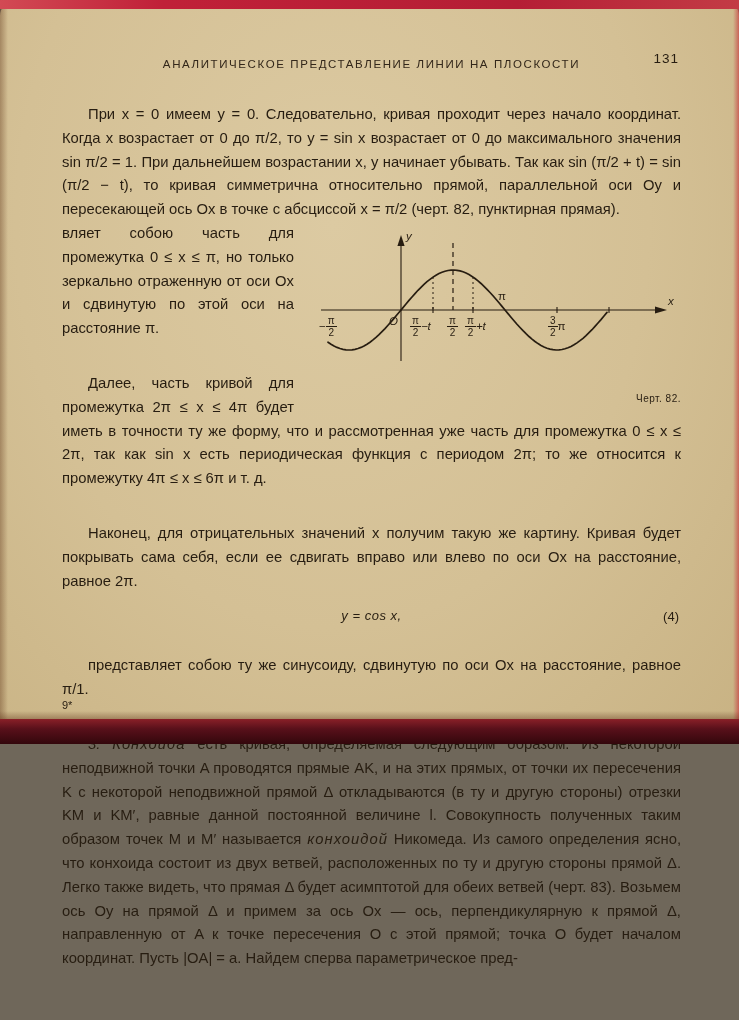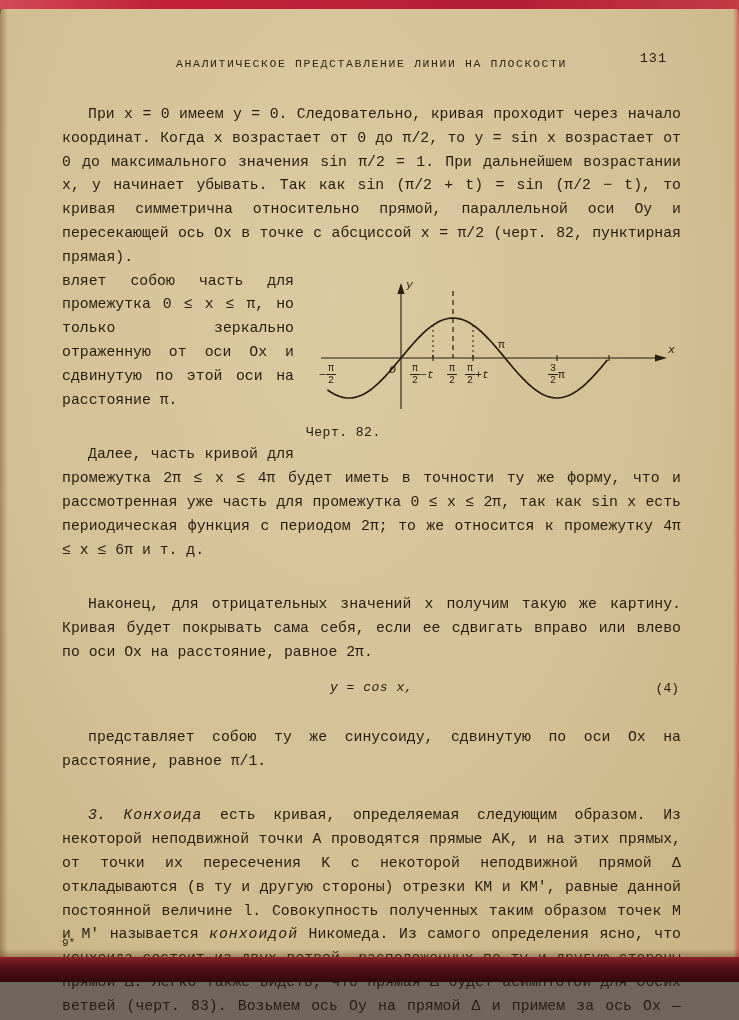--- a/index.html
+++ b/index.html
@@ -1,53 +1,53 @@
 <!DOCTYPE html>
 <html><head>
 <meta charset="utf-8">
 <style>
   * { margin:0; padding:0; box-sizing:border-box; }
   html,body { width:739px; height:1020px; overflow:hidden; background:#6f675a; }
   .page {
-    position:relative; width:739px; height:982px;
+    position:relative; width:739px; height:744px;
     background: radial-gradient(ellipse at 45% 30%, #dccaa2 0%, #d4c095 55%, #c8b283 100%);
-    font-family:Liberation Mono, monospace;
+    font-family:Liberation Sans, sans-serif;
     color:#271d11;
     border-radius:16px;
   }
   .edge-top { position:absolute; top:0; left:0; right:0; height:9px;
     background:linear-gradient(90deg,#d24a54,#c02038 22%,#b51e35 70%,#c33b45); z-index:6; }
   .edge-bottom { position:absolute; bottom:0; left:0; right:0; height:25px;
     background:linear-gradient(180deg,#8a2028 0%,#5a1118 40%,#360press80d 100%); z-index:6; }
   .edge-bottom { background:linear-gradient(180deg,#8a2028 0%,#58101a 40%,#33070c 100%); }
   .edge-bottom::before { content:""; position:absolute; top:-8px; left:0; right:0; height:8px;
     background:linear-gradient(180deg,rgba(90,45,20,0),rgba(90,45,20,.38)); }
   .edge-left { position:absolute; left:0; top:0; bottom:0; width:8px;
     background:linear-gradient(90deg,rgba(96,54,26,.40),rgba(96,54,26,0)); z-index:5; }
   .edge-right { position:absolute; right:0; top:0; bottom:0; width:6px;
     background:linear-gradient(270deg,rgba(198,62,66,.70),rgba(198,62,66,0)); z-index:5; }
 
   .content { position:absolute; left:62px; right:58px; top:54px; }
 
   .header { position:relative; text-align:center; margin-bottom:20px; }
   .running-head { font-size:11.5px; letter-spacing:1.6px; color:#33271a; }
-  .page-number { position:absolute; right:14px; top:-3px; font-size:13.5px; letter-spacing:1px; }
+  .page-number { position:absolute; right:2px; top:-3px; font-size:13.5px; letter-spacing:1px; }
 
   p.body { font-size:14.8px; line-height:23.8px; text-align:justify; }
   .ind { text-indent:26px;margin-top:31px; }
   .term { font-style:italic; letter-spacing:1px; }
 
   .figure { float:right; width:375px; margin:3px 0 8px 12px; position:relative; }
   .figure svg { display:block; }
   .fig-label { position:absolute; font-size:11.5px; line-height:1; white-space:nowrap; color:#271d11; }
   .it { font-style:italic; }
   .frac { display:inline-block; text-align:center; vertical-align:middle; font-size:10px; line-height:1.1; }
   .frac .num { display:block; border-bottom:1px solid #271d11; padding:0 2px; }
   .frac .den { display:block; }
-  .caption { text-align:left; font-size:13px; letter-spacing:.5px; margin-top:2px; }
+  .caption { text-align:right; font-size:10px; letter-spacing:.5px; margin-top:18px; }
 
   .equation { position:relative; margin:15px 0 24px; text-align:center; font-size:13px; }
   .eq-body { font-style:italic; letter-spacing:.5px; }
   .eq-num { position:absolute; right:2px; top:1px; }
 
   .sig { position:absolute; left:62px; bottom:33px; font-size:11px; z-index:4; }
 </style>
 </head>
 <body>
 

